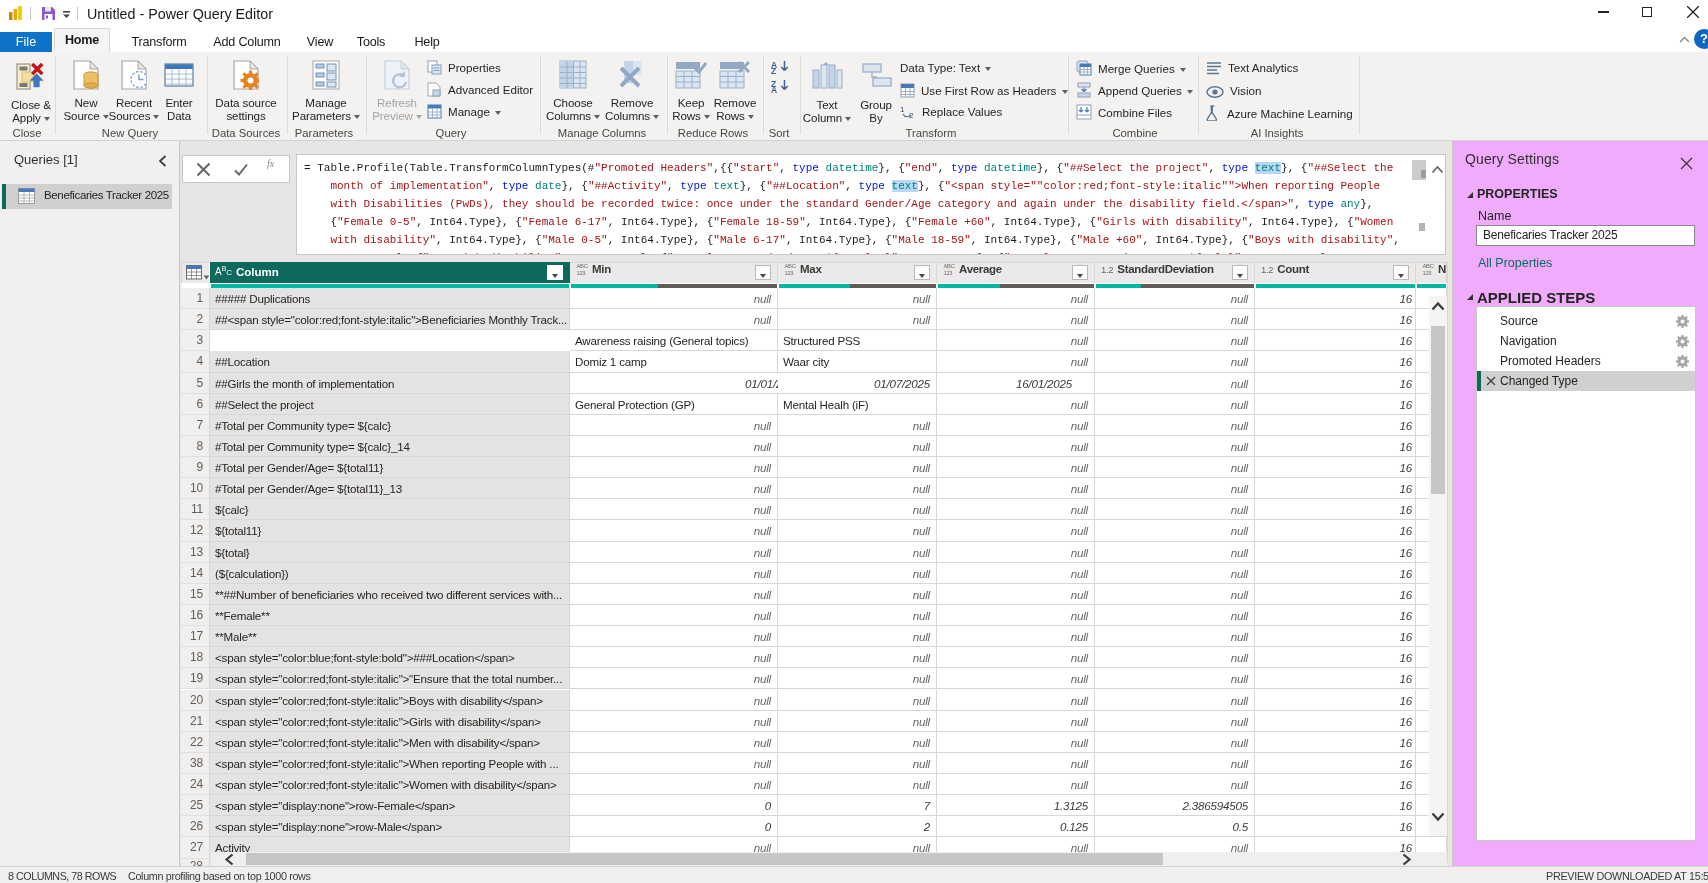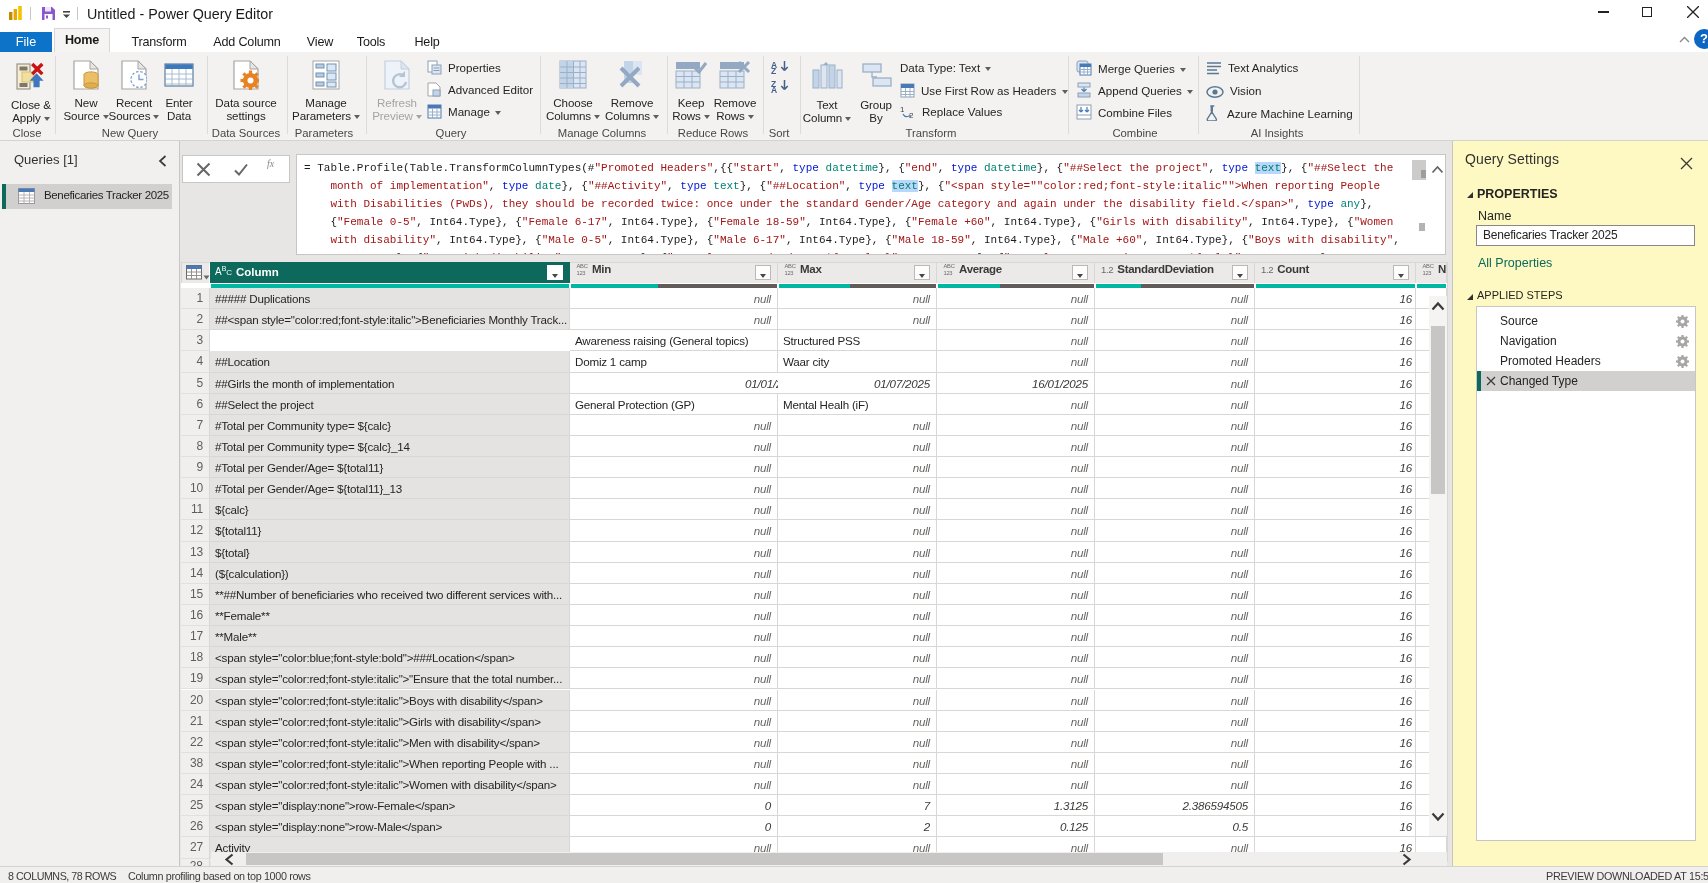--- a/index.html
+++ b/index.html
@@ -353,21 +353,21 @@
 <div class="cv nul" style="left:756px;width:158px;padding-right:6px">null</div>
 <div class="cv nul" style="left:914px;width:160px;padding-right:6px">null</div>
 <div class="cv num" style="left:1074px;width:161px;padding-right:3px">16</div>
 <div class="cv" style="left:1235px;width:31px"></div>
 </div>
 <div class="row" style="top:372.5px">
 <div class="rn">5</div>
 <div class="c0">##Girls the month of implementation</div>
 <div class="cv num" style="left:389px;width:248px;padding-right:16px">01/01/2025</div>
 <div class="cv num" style="left:597px;width:159px;padding-right:6px">01/07/2025</div>
-<div class="cv num" style="left:756px;width:158px;padding-right:6px">16/01/2025</div>
+<div class="cv num" style="left:756px;width:158px;padding-right:22px">16/01/2025</div>
 <div class="cv nul" style="left:914px;width:160px;padding-right:6px">null</div>
 <div class="cv num" style="left:1074px;width:161px;padding-right:3px">16</div>
 <div class="cv" style="left:1235px;width:31px"></div>
 </div>
 <div class="row" style="top:393.6px">
 <div class="rn">6</div>
 <div class="c0">##Select the project</div>
 <div class="cv txt" style="left:389px;width:208px;">General Protection (GP)</div>
 <div class="cv txt" style="left:597px;width:159px;">Mental Healh (iF)</div>
 <div class="cv nul" style="left:756px;width:158px;padding-right:6px">null</div>
@@ -596,36 +596,36 @@
     <path d="M1.5 1.5 L7 7.5 L12.5 1.5" stroke="#3b3a39" stroke-width="2.2" fill="none"></path>
   </svg>
 <div class="abs" style="left:211px;top:852px;width:1236px;height:14px;background:#f0efed"></div>
 <svg class="abs" style="left:224px;top:853px" width="10" height="13">
     <path d="M8.5 1.5 L2.5 6.5 L8.5 11.5" stroke="#3b3a39" stroke-width="2.2" fill="none"></path>
   </svg>
 <div class="abs" style="left:246px;top:853px;width:917px;height:12px;background:#c8c6c4"></div>
 <svg class="abs" style="left:1402px;top:853px" width="10" height="13">
     <path d="M1.5 1.5 L7.5 6.5 L1.5 11.5" stroke="#3b3a39" stroke-width="2.2" fill="none"></path>
   </svg>
-<div class="abs" style="left:1452px;top:141px;width:256px;height:725px;background:#fef9c3;border-left:1px solid #c8c6c4">
+<div class="abs" style="left:1452px;top:141px;width:256px;height:725px;background:#f0abfc;border-left:1px solid #c8c6c4">
 <div class="abs" style="left:12px;top:10px;font-size:14px;color:#323130;letter-spacing:0.1px">Query Settings</div>
 <svg class="abs" style="left:227px;top:16px" width="13" height="13">
       <path d="M1 1 L12 12 M12 1 L1 12" stroke="#3b3a39" stroke-width="1.3"></path>
     </svg>
 <svg class="abs" style="left:13px;top:50px" width="8" height="8">
       <path d="M7 1 L7 7 L1 7 Z" fill="#323130"></path>
     </svg>
 <div class="abs" style="left:24px;top:46px;font-size:12.5px;font-weight:bold;color:#252423">PROPERTIES</div>
 <div class="abs" style="left:25px;top:68px;font-size:12.5px;color:#252423">Name</div>
 <div class="abs" style="left:23px;top:84px;width:219px;height:21px;background:#fff;border:1px solid #8a8886;font-size:12px;color:#252423;line-height:19px;padding-left:6px;letter-spacing:-0.2px">Beneficaries Tracker 2025</div>
 <div class="abs" style="left:25px;top:115px;font-size:12.5px;color:#0c695c">All Properties</div>
 <svg class="abs" style="left:13px;top:152px" width="8" height="8">
       <path d="M7 1 L7 7 L1 7 Z" fill="#323130"></path>
     </svg>
-<div class="abs" style="left:24px;top:148px;font-size:11px;font-weight:normal;color:#252423">APPLIED STEPS</div>
+<div class="abs" style="left:24px;top:148px;font-size:15px;font-weight:bold;color:#252423">APPLIED STEPS</div>
 <div class="abs" style="left:23px;top:165px;width:220px;height:535px;background:#fff;border:1px solid #c8c6c4">
 <div class="abs" style="left:0;top:4px;width:218px;height:20px;font-size:12px;color:#252423;line-height:20px"><span style="margin-left:23px">Source</span><span class="abs" style="right:6px;top:3px"><svg width="13" height="13" viewBox="0 0 13 13">
             <g transform="translate(6.5,6.5)">
               <circle r="5" fill="#a8a6a4"></circle>
               <circle r="2" fill="#fff"></circle>
               <rect x="-1.1" y="-6.7" width="2.2" height="2.8" fill="#a8a6a4" transform="rotate(0)"></rect>
               <rect x="-1.1" y="-6.7" width="2.2" height="2.8" fill="#a8a6a4" transform="rotate(45)"></rect>
               <rect x="-1.1" y="-6.7" width="2.2" height="2.8" fill="#a8a6a4" transform="rotate(90)"></rect>
               <rect x="-1.1" y="-6.7" width="2.2" height="2.8" fill="#a8a6a4" transform="rotate(135)"></rect>
               <rect x="-1.1" y="-6.7" width="2.2" height="2.8" fill="#a8a6a4" transform="rotate(180)"></rect>

